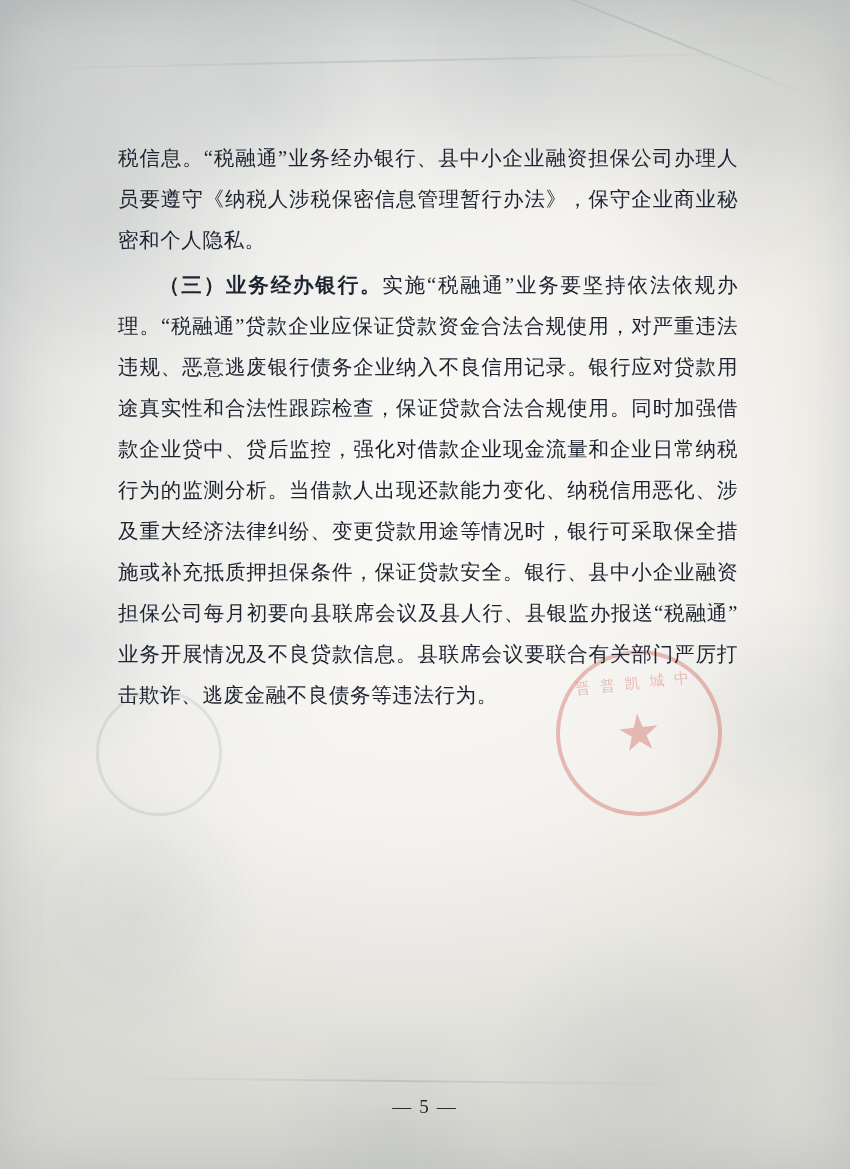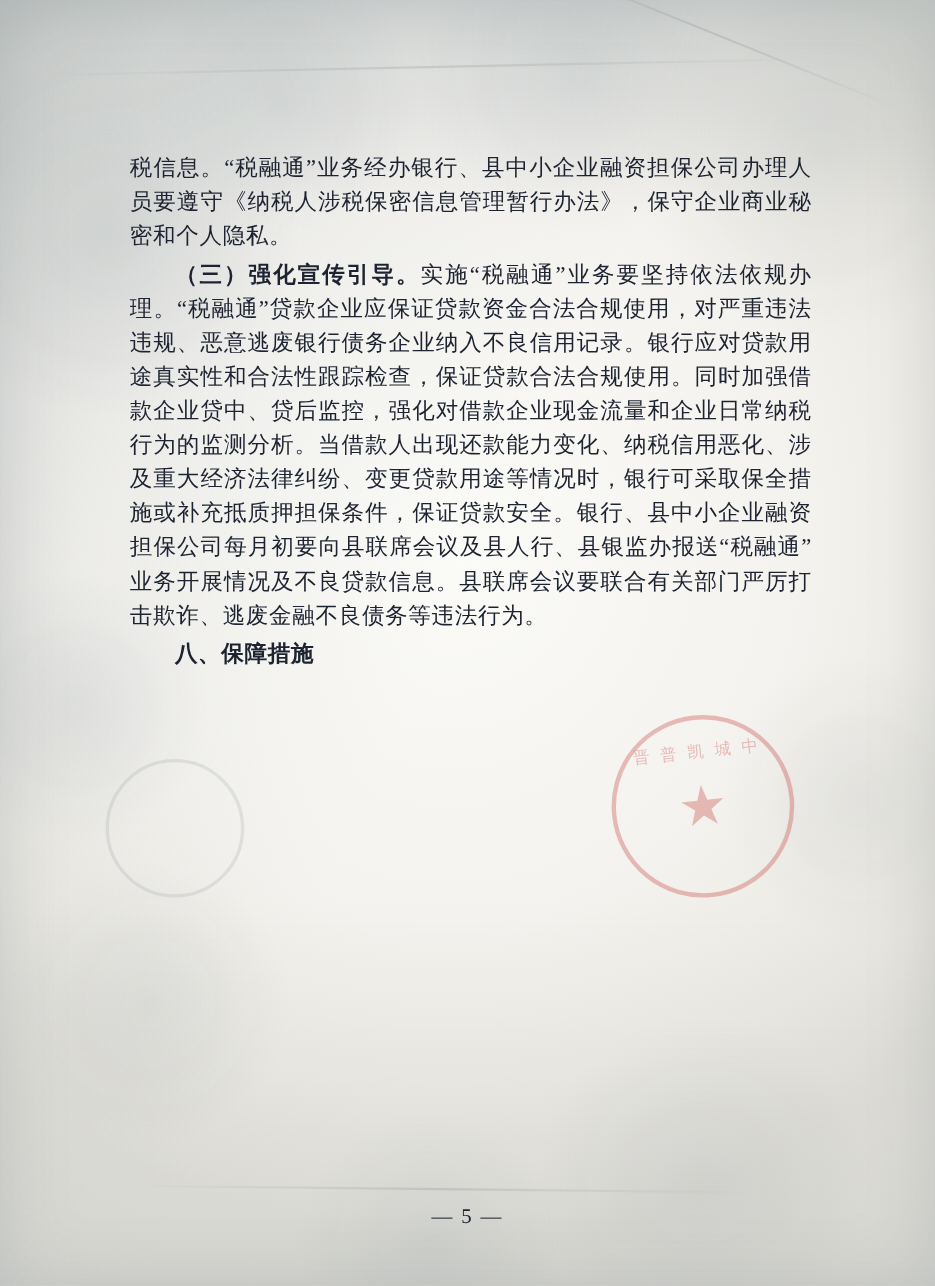--- a/index.html
+++ b/index.html
@@ -69,21 +69,21 @@
   #content {
     position: absolute;
     left: 118px;
     top: 138px;
     width: 620px;
     z-index: 5;
   }
   .para {
     margin: 0 0 4px 0;
     font-size: 20.5px;
-    line-height: 31px;
+    line-height: 41px;
     color: #1d2330;
     letter-spacing: 0.6px;
     text-align: justify;
     text-justify: inter-character;
     font-family: "Liberation Serif", "DejaVu Serif", serif;
   }
   .para.indent { text-indent: 2em; }
   .bold-head { font-weight: bold; }
   #page-number {
     position: absolute;
@@ -172,26 +172,23 @@
     <div class="seal-text-bottom"></div>
   </div>
 
   <div id="content">
 
     <p class="para">
       <span>税信息。“税融通”业务经办银行、县中小企业融资担保公司办理人员要遵守《纳税人涉税保密信息管理暂行办法》，保守企业商业秘密和个人隐私。</span>
     </p>
 
     <p class="para indent">
-      <span class="bold-head">（三）强化宣传引导。</span><span>实施“税融通”业务要坚持依法依规办理。“税融通”贷款企业应保证贷款资金合法合规使用，对严重违法违规、恶意逃废银行债务企业纳入不良信用记录。银行应对贷款用途真实性和合法性跟踪检查，保证贷款合法合规使用。同时加强借款企业贷中、贷后监控，强化对借款企业现金流量和企业日常纳税行为的监测分析。当借款人出现还款能力变化、纳税信用恶化、涉及重大经济法律纠纷、变更贷款用途等情况时，银行可采取保全措施或补充抵质押担保条件，保证贷款安全。银行、县中小企业融资担保公司每月初要向县联席会议及县人行、县银监办报送“税融通”业务开展情况及不良贷款信息。县联席会议要联合有关部门严厉打击欺诈、逃废金融不良债务等违法行为。</span>
+      <span class="bold-head">（三）业务经办银行。</span><span>实施“税融通”业务要坚持依法依规办理。“税融通”贷款企业应保证贷款资金合法合规使用，对严重违法违规、恶意逃废银行债务企业纳入不良信用记录。银行应对贷款用途真实性和合法性跟踪检查，保证贷款合法合规使用。同时加强借款企业贷中、贷后监控，强化对借款企业现金流量和企业日常纳税行为的监测分析。当借款人出现还款能力变化、纳税信用恶化、涉及重大经济法律纠纷、变更贷款用途等情况时，银行可采取保全措施或补充抵质押担保条件，保证贷款安全。银行、县中小企业融资担保公司每月初要向县联席会议及县人行、县银监办报送“税融通”业务开展情况及不良贷款信息。县联席会议要联合有关部门严厉打击欺诈、逃废金融不良债务等违法行为。</span>
     </p>
 
-    <p class="para indent bold-head">
-      <span>八、保障措施</span>
-    </p>
 
 
   </div>
 
   <div id="page-number">
     <span>—</span><span class="num">5</span><span>—</span>
   </div>
 
   <div id="paper-edges"></div>
 </div>

